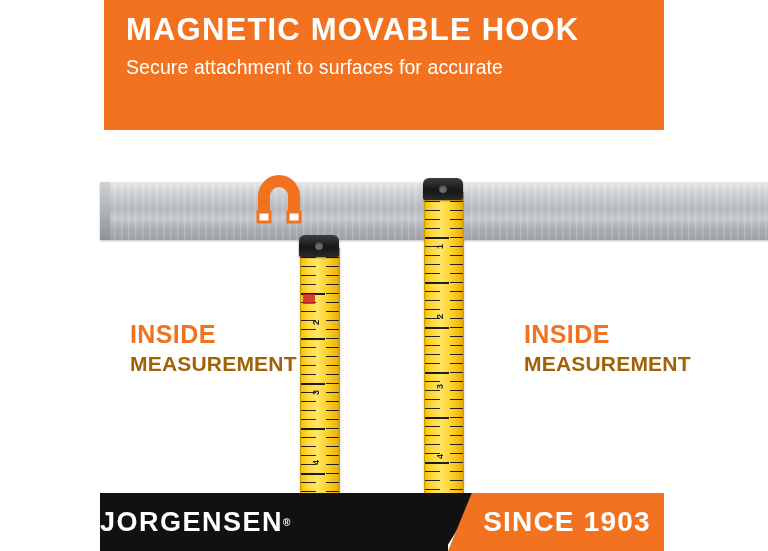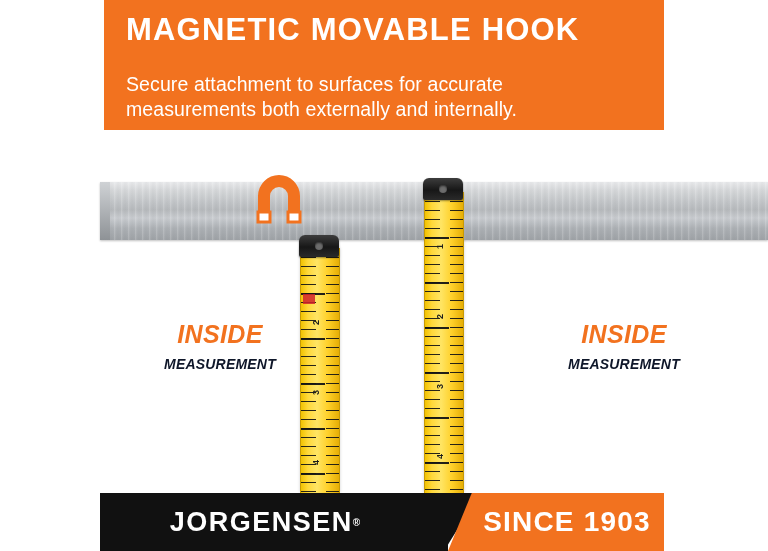--- a/index.html
+++ b/index.html
@@ -11,21 +11,21 @@
     position:absolute;left:104px;top:0;width:560px;height:130px;
     background:#f2721f;color:#ffffff;box-sizing:border-box;
     padding:12px 22px 0 22px;
   }
   .header h1{
     margin:0;font-size:31px;line-height:36px;font-weight:bold;
     letter-spacing:1.2px;text-transform:uppercase;
     font-family:"Liberation Sans",sans-serif;
   }
   .header p{
-    margin:24px 0 0 0;font-size:19.5px;line-height:25px;font-weight:normal;
+    margin:7px 0 0 0;font-size:19.5px;line-height:25px;font-weight:normal;
     letter-spacing:0.1px;
   }
   .header .sub-line{display:block;}
 
   
   .photo{
     position:absolute;left:0;top:130px;width:768px;height:363px;
     background:#ffffff;overflow:hidden;
   }
 
@@ -100,67 +100,66 @@
     width:8px;height:8px;border-radius:50%;
     background:#6d6d6d;box-shadow:inset 0 1px 2px rgba(0,0,0,.6);
   }
 
   
   .magnet{
     position:absolute;left:250px;top:42px;width:58px;height:54px;
   }
 
   
-  .label-block{position:absolute;text-align:center;font-style:italic;}
+  .label-block{position:absolute;text-align:left;}
   .label-title{
     font-size:25px;font-weight:bold;color:#f2721f;letter-spacing:.4px;
     line-height:28px;font-family:"Liberation Sans",sans-serif;
   }
   .label-sub{
-    font-size:14px;font-weight:bold;color:#0f172a;letter-spacing:.2px;
+    font-size:21px;font-weight:bold;color:#a16207;letter-spacing:.2px;
     line-height:24px;margin-top:4px;
   }
 
   
   .footer{position:absolute;left:0;bottom:0;width:768px;height:58px;}
   .footer-black{
     position:absolute;left:100px;top:0;width:348px;height:58px;background:#111111;
   }
   .footer-black-slant{
     position:absolute;left:420px;top:0;width:60px;height:58px;background:#111111;
     clip-path:polygon(0 0, 100% 0, 40% 100%, 0% 100%);
   }
   .footer-orange{
     position:absolute;left:448px;top:0;width:216px;height:58px;background:#f2721f;
     clip-path:polygon(11% 0, 100% 0, 100% 100%, 0% 100%);
   }
   .brand{
     position:absolute;left:100px;top:0;width:330px;height:58px;
-    display:flex;align-items:center;justify-content:center;
+    display:flex;align-items:center;
     color:#ffffff;font-size:27px;font-weight:bold;letter-spacing:1.5px;
   }
   .brand sup{font-size:10px;vertical-align:super;letter-spacing:0;}
   .since{
     position:absolute;left:470px;top:0;width:194px;height:58px;
     display:flex;align-items:center;justify-content:center;
     color:#ffffff;font-size:28px;font-weight:bold;letter-spacing:1.2px;
   }
   .white-left{position:absolute;left:0;top:0;width:100px;height:58px;background:#ffffff;}
   .white-right{position:absolute;left:664px;top:0;width:104px;height:58px;background:#ffffff;}
 </style>
 </head>
 <body>
 
 <div id="stage">
 
   <div class="header">
     <h1>MAGNETIC MOVABLE HOOK</h1>
     <p>
       <span class="sub-line">Secure attachment to surfaces for accurate</span>
-      <span class="sub-line">measurements both externally and internally.</span>
     </p>
   </div>
 
   <div class="photo">
 
     <div class="metal-bar"></div>
     <div class="bar-left-cap"></div>
 
     <div class="magnet">
       <svg width="58" height="54" viewBox="0 0 58 54" xmlns="http://www.w3.org/2000/svg">

